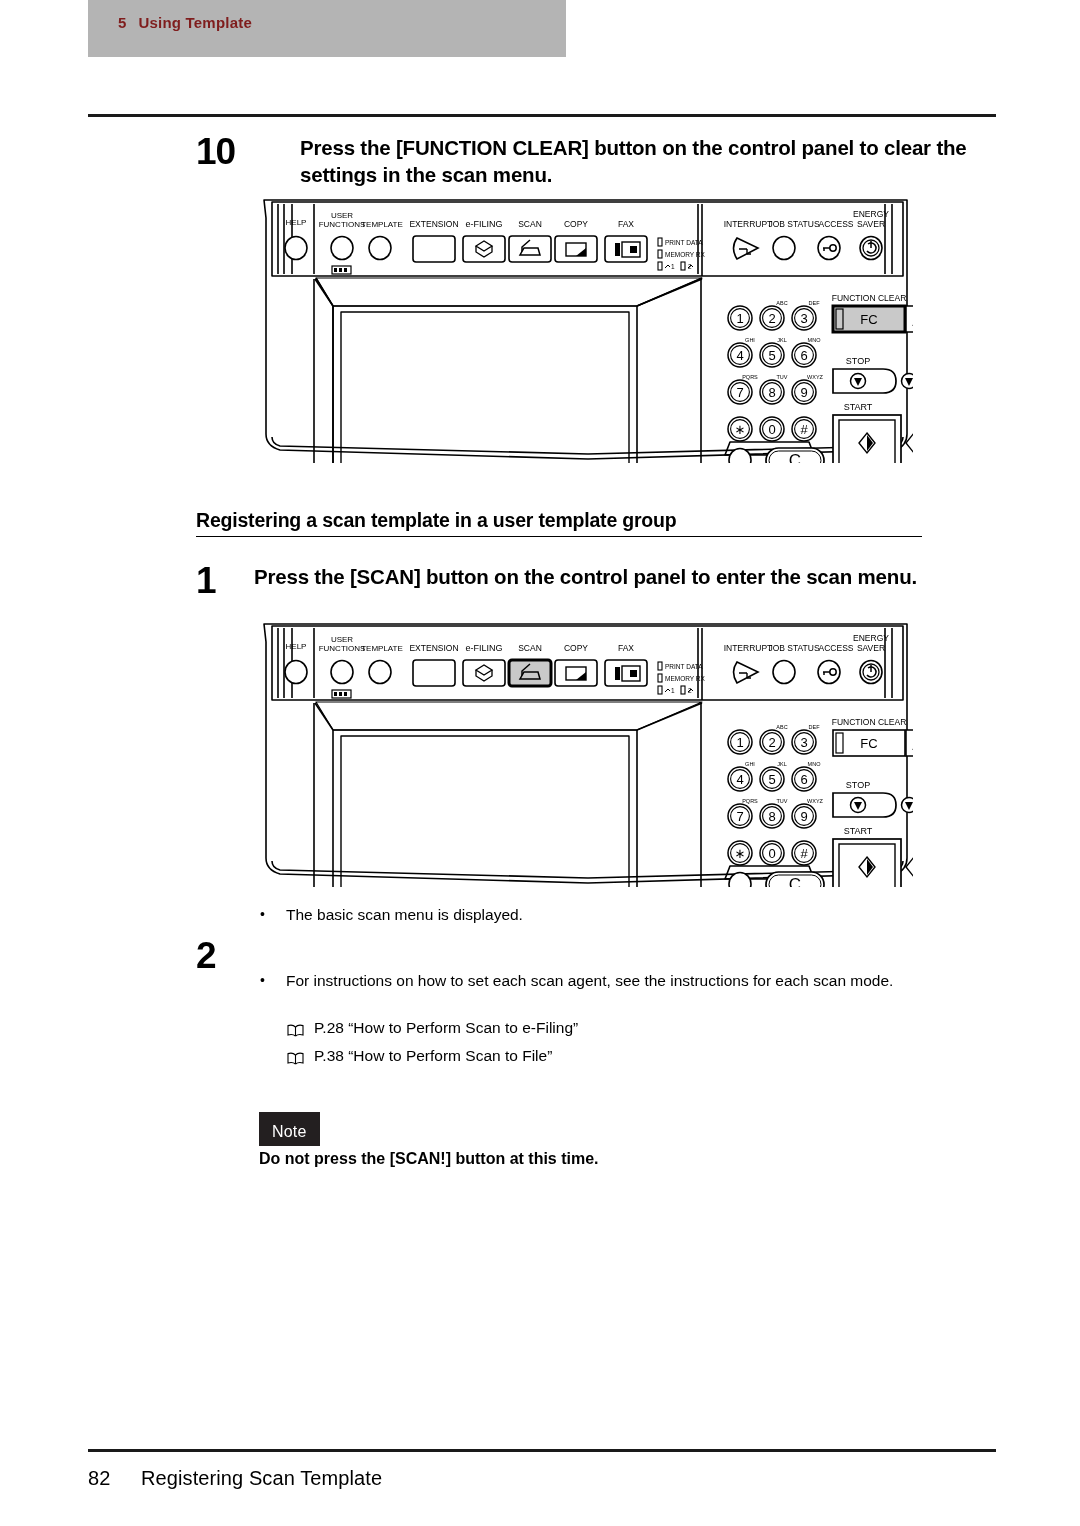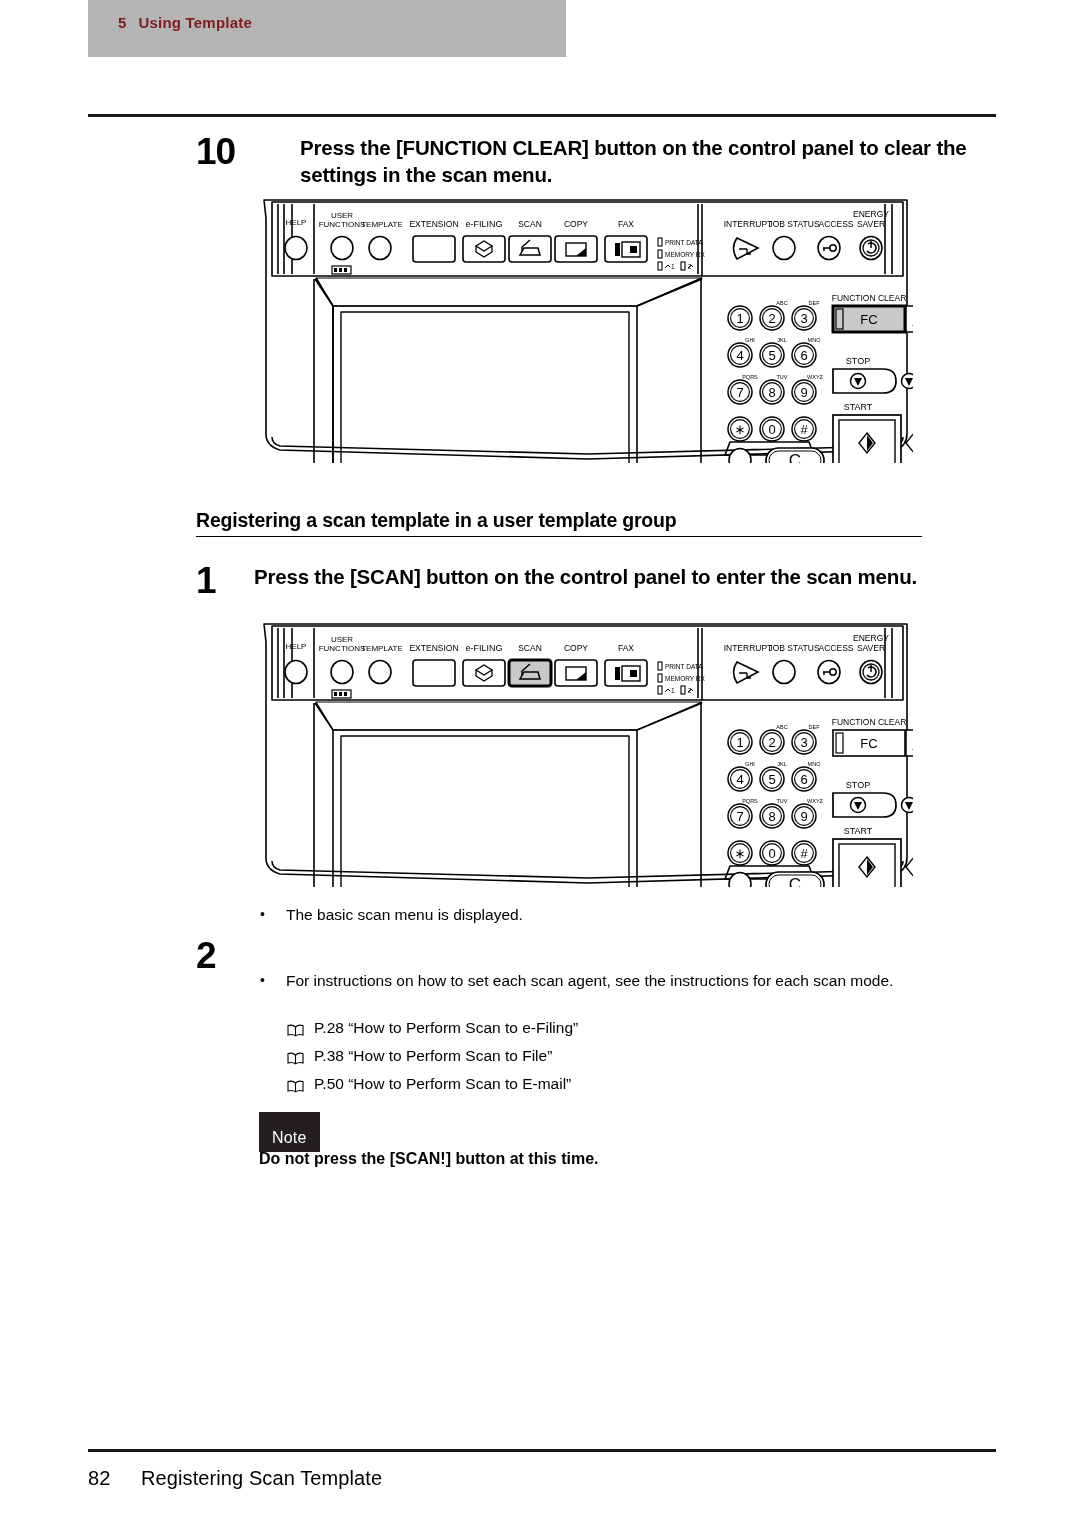--- a/index.html
+++ b/index.html
@@ -126,21 +126,21 @@
     margin-right: 5px;
   }
 
   .note-badge {
     position: absolute;
     left: 259px;
     top: 1112px;
     background: #231f20;
     color: #ffffff;
     font-size: 16px;
-    padding: 17px 13px 5px 13px;
+    padding: 11px 13px 5px 13px;
     letter-spacing: 0.2px;
   }
   .note-text {
     position: absolute;
     left: 259px;
     top: 1150px;
     font-size: 16px;
     font-weight: bold;
   }
 
@@ -650,32 +650,20 @@
       <svg width="17" height="13" viewBox="0 0 17 13" xmlns="http://www.w3.org/2000/svg">
         <g fill="none" stroke="#000" stroke-width="1.1">
           <path d="M8.5 3 C6.5 1 3 1 1 1.6 L1 11 C3 10.4 6.5 10.4 8.5 12"></path>
           <path d="M8.5 3 C10.5 1 14 1 16 1.6 L16 11 C14 10.4 10.5 10.4 8.5 12"></path>
           <path d="M8.5 3 L8.5 12"></path>
         </g>
       </svg>
     </span>
     <span>P.38 “How to Perform Scan to File”</span>
   </div>
-  <div class="ref-line">
-    <span class="book-icon">
-      <svg width="17" height="13" viewBox="0 0 17 13" xmlns="http://www.w3.org/2000/svg">
-        <g fill="none" stroke="#000" stroke-width="1.1">
-          <path d="M8.5 3 C6.5 1 3 1 1 1.6 L1 11 C3 10.4 6.5 10.4 8.5 12"></path>
-          <path d="M8.5 3 C10.5 1 14 1 16 1.6 L16 11 C14 10.4 10.5 10.4 8.5 12"></path>
-          <path d="M8.5 3 L8.5 12"></path>
-        </g>
-      </svg>
-    </span>
-    <span>P.50 “How to Perform Scan to E-mail”</span>
-  </div>
 </div>
 
 <div class="note-badge">Note</div>
 <div class="note-text">Do not press the [SCAN!] button at this time.</div>
 
 <div class="rule-bottom"></div>
 <div class="footer">
   <span class="footer-pageno">82</span>
   <span>Registering Scan Template</span>
 </div>

